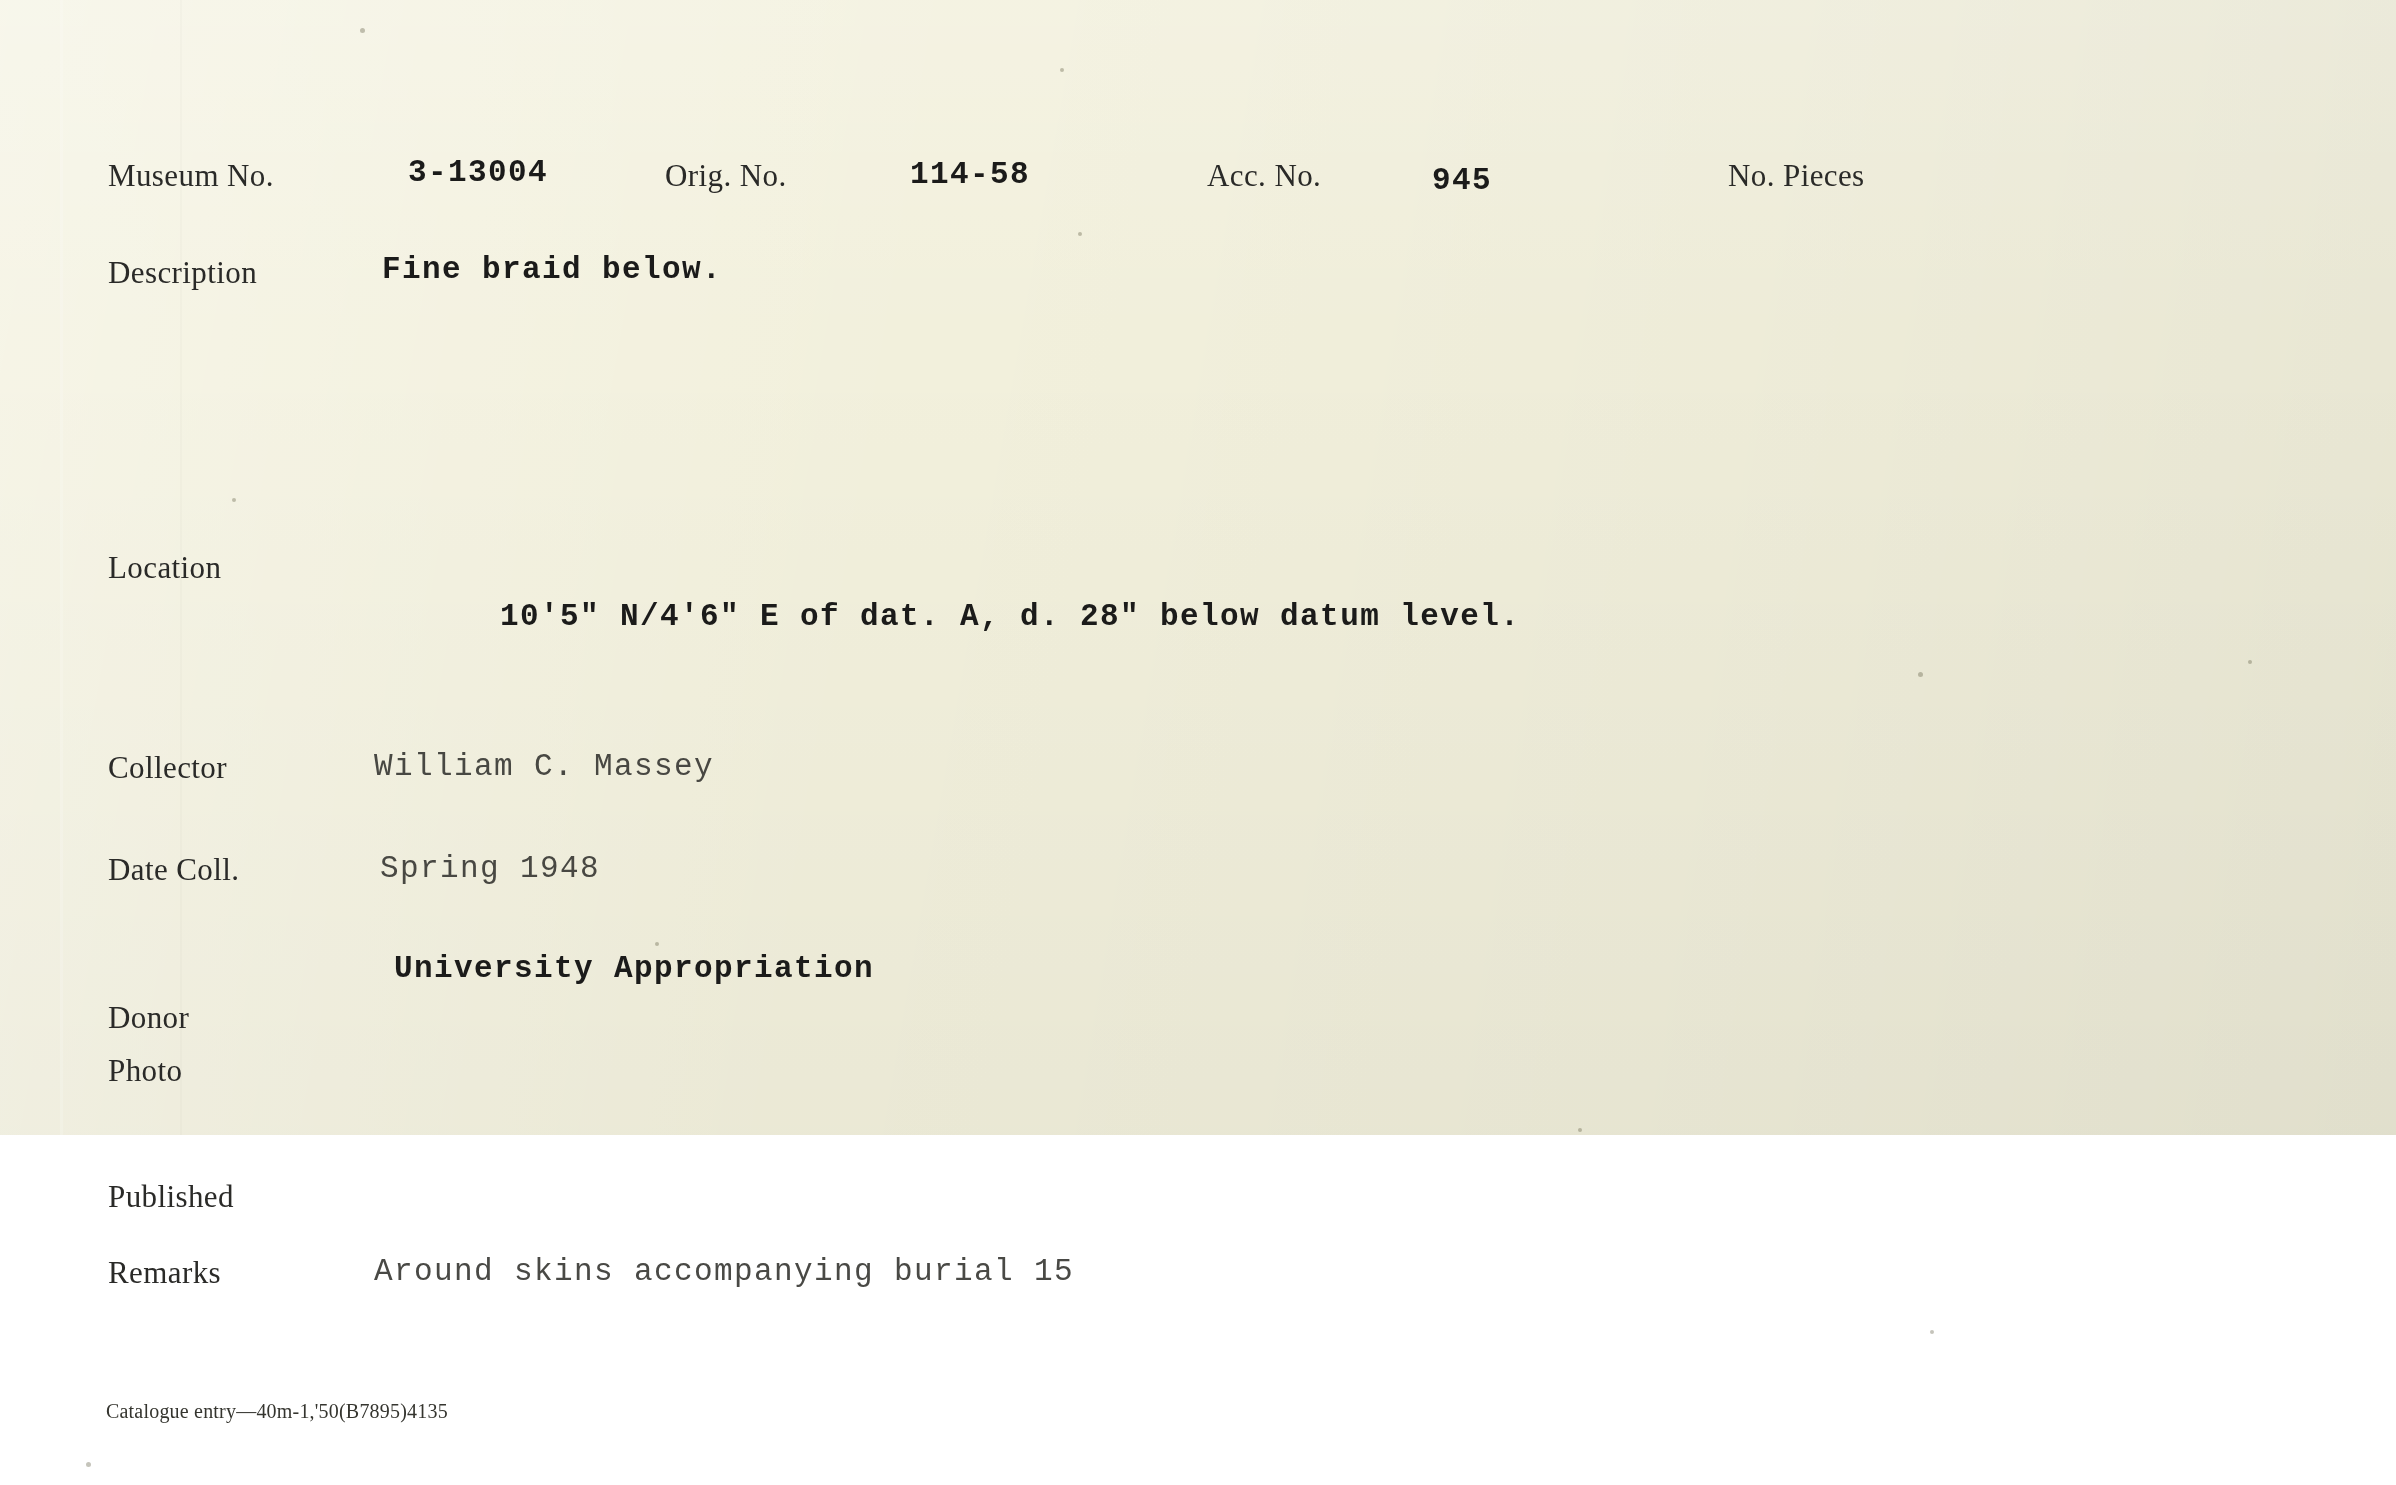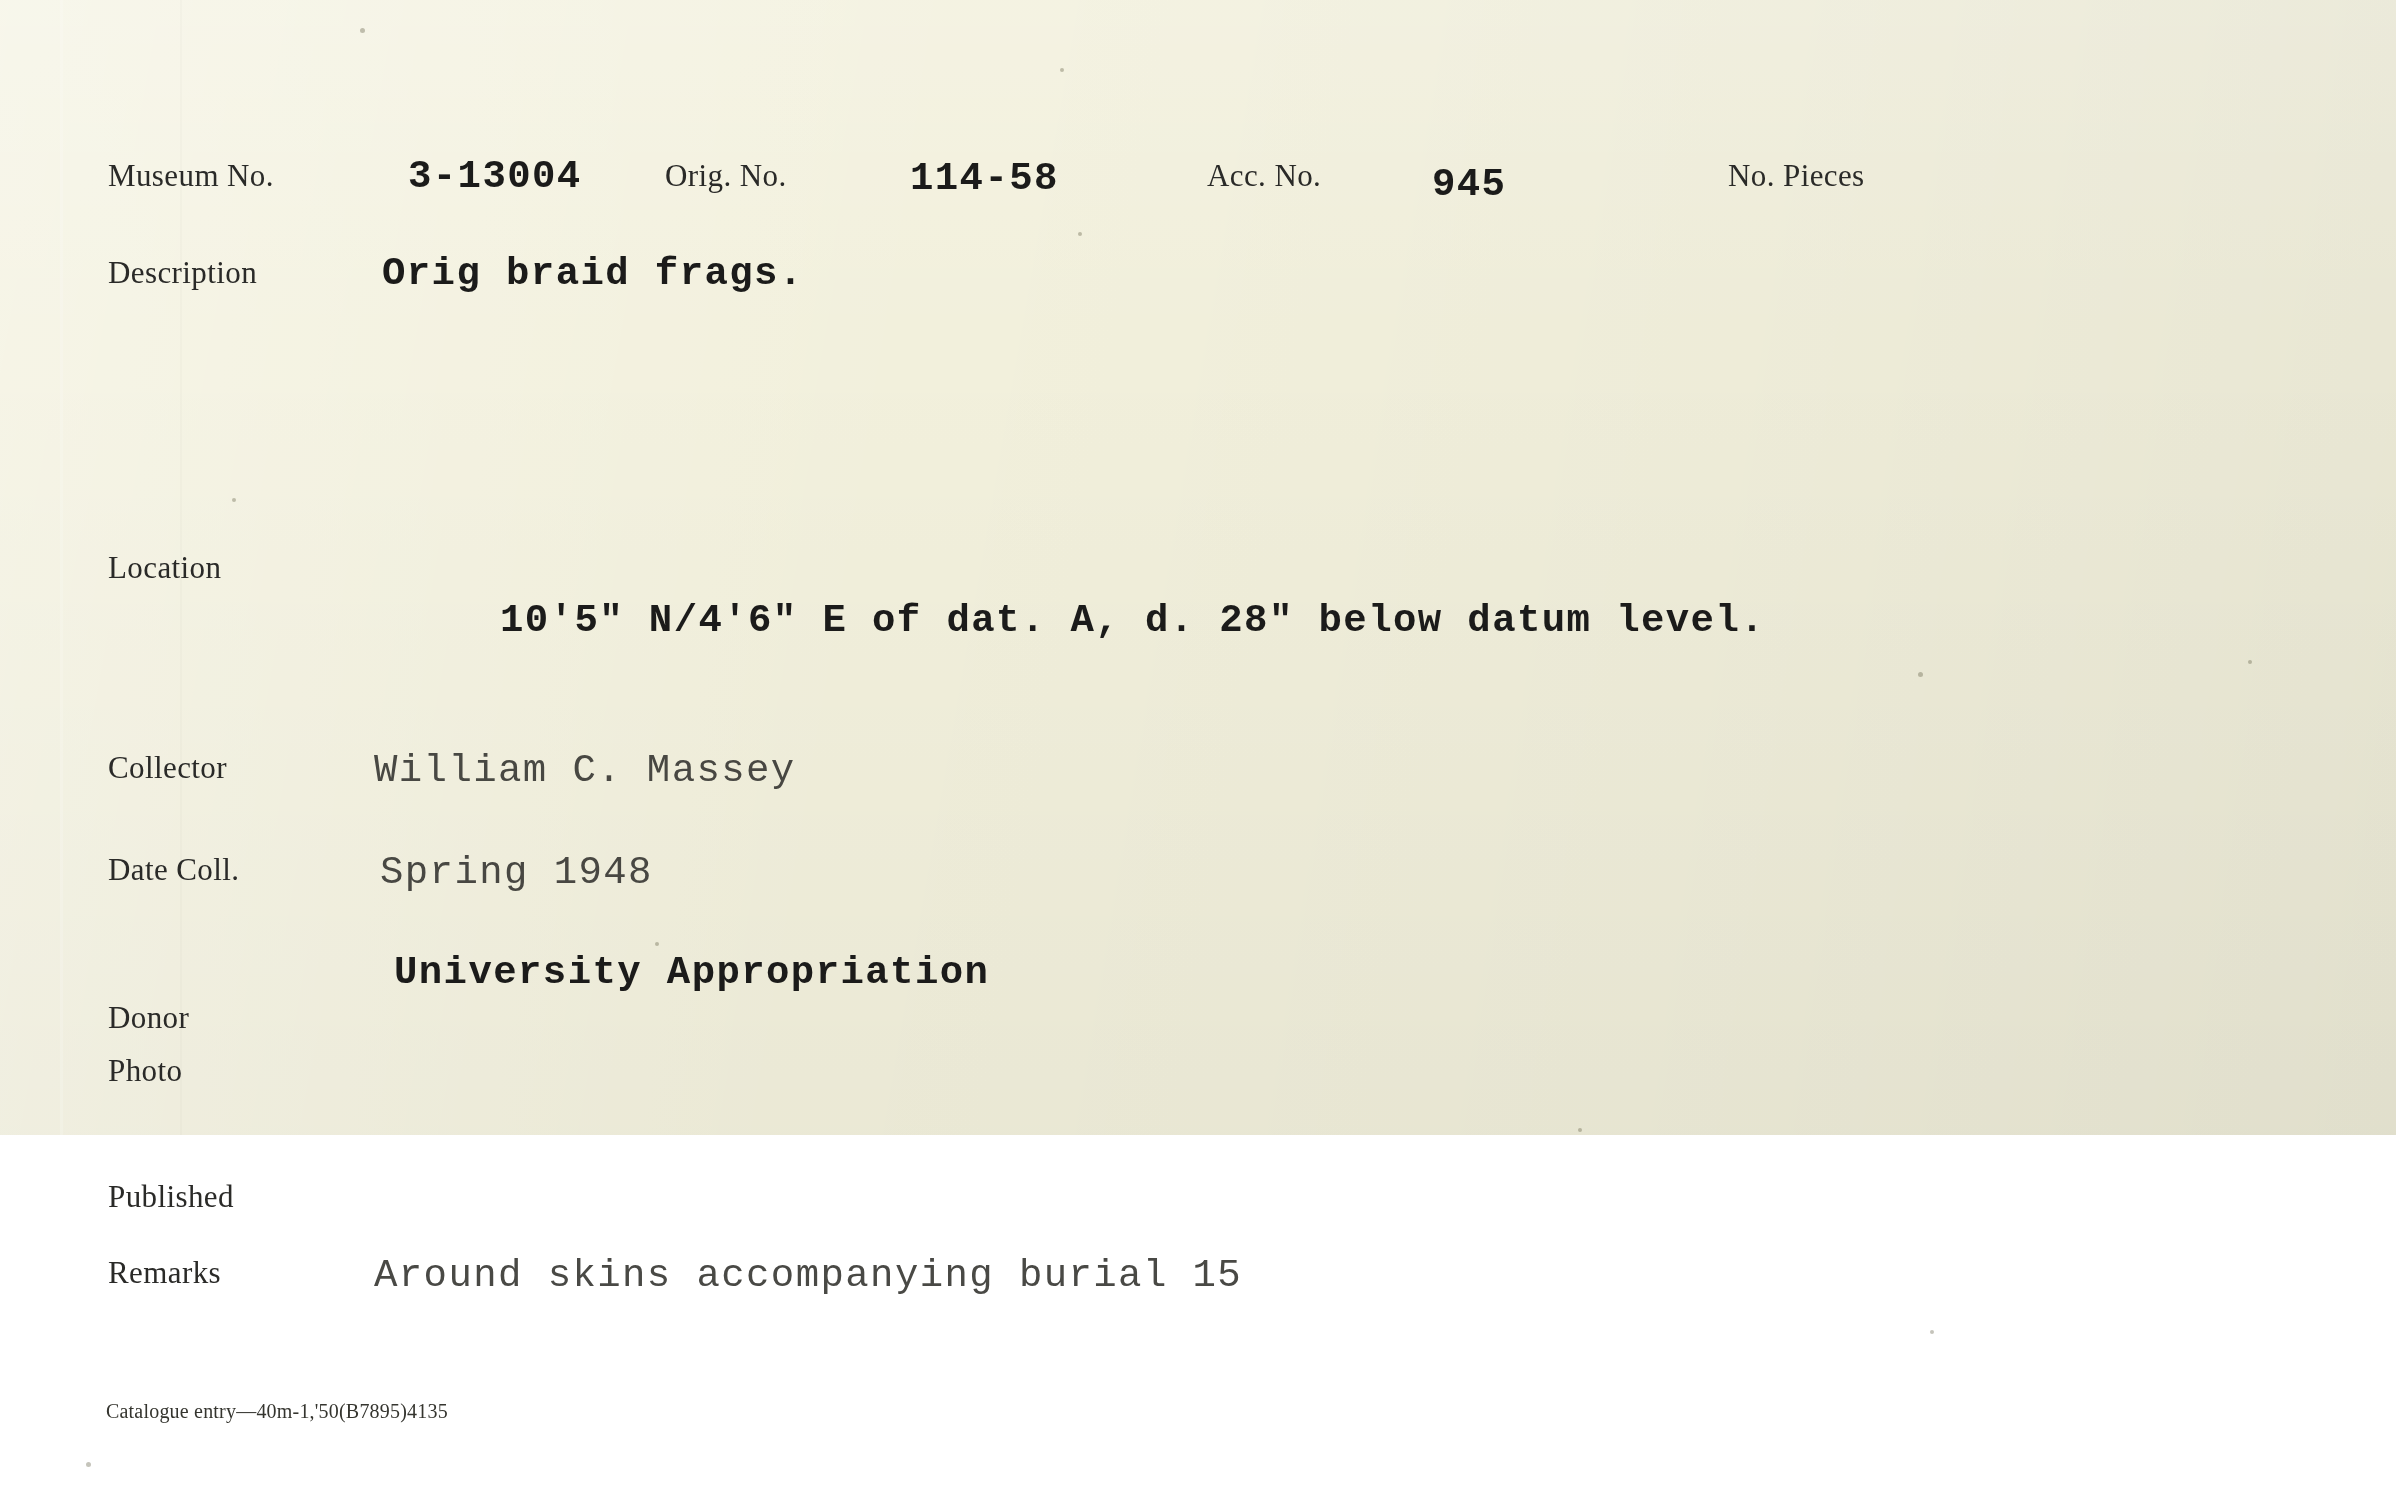--- a/index.html
+++ b/index.html
@@ -51,21 +51,21 @@
     font-family: "Liberation Serif", serif;
     font-size: 31px;
     color: #2a2a28;
     letter-spacing: 0.4px;
     white-space: nowrap;
   }
 
   .typed {
     position: absolute;
     font-family: "Liberation Mono", monospace;
-    font-size: 39px;
+    font-size: 31px;
     color: #1b1b1a;
     letter-spacing: 1.4px;
     white-space: pre;
     font-weight: 700;
   }
 
   .typed.light {
     color: #3a3a36;
     font-weight: 400;
     opacity: 0.92;
@@ -134,21 +134,21 @@
 
   <span id="lbl-orig" class="label">Orig. No.</span>
   <span id="val-orig" class="typed">114-58</span>
 
   <span id="lbl-acc" class="label">Acc. No.</span>
   <span id="val-acc" class="typed">945</span>
 
   <span id="lbl-pieces" class="label">No. Pieces</span>
 
   <span id="lbl-desc" class="label">Description</span>
-  <span id="val-desc" class="typed">Orig braid frags.</span>
+  <span id="val-desc" class="typed">Fine braid below.</span>
 
   <span id="lbl-location" class="label">Location</span>
   <span id="val-loc2" class="typed">10'5" N/4'6" E of dat. A, d. 28" below datum level.</span>
 
   <span id="lbl-collector" class="label">Collector</span>
   <span id="val-collector" class="typed light">William C. Massey</span>
 
   <span id="lbl-datecoll" class="label">Date Coll.</span>
   <span id="val-datecoll" class="typed light">Spring 1948</span>
 

